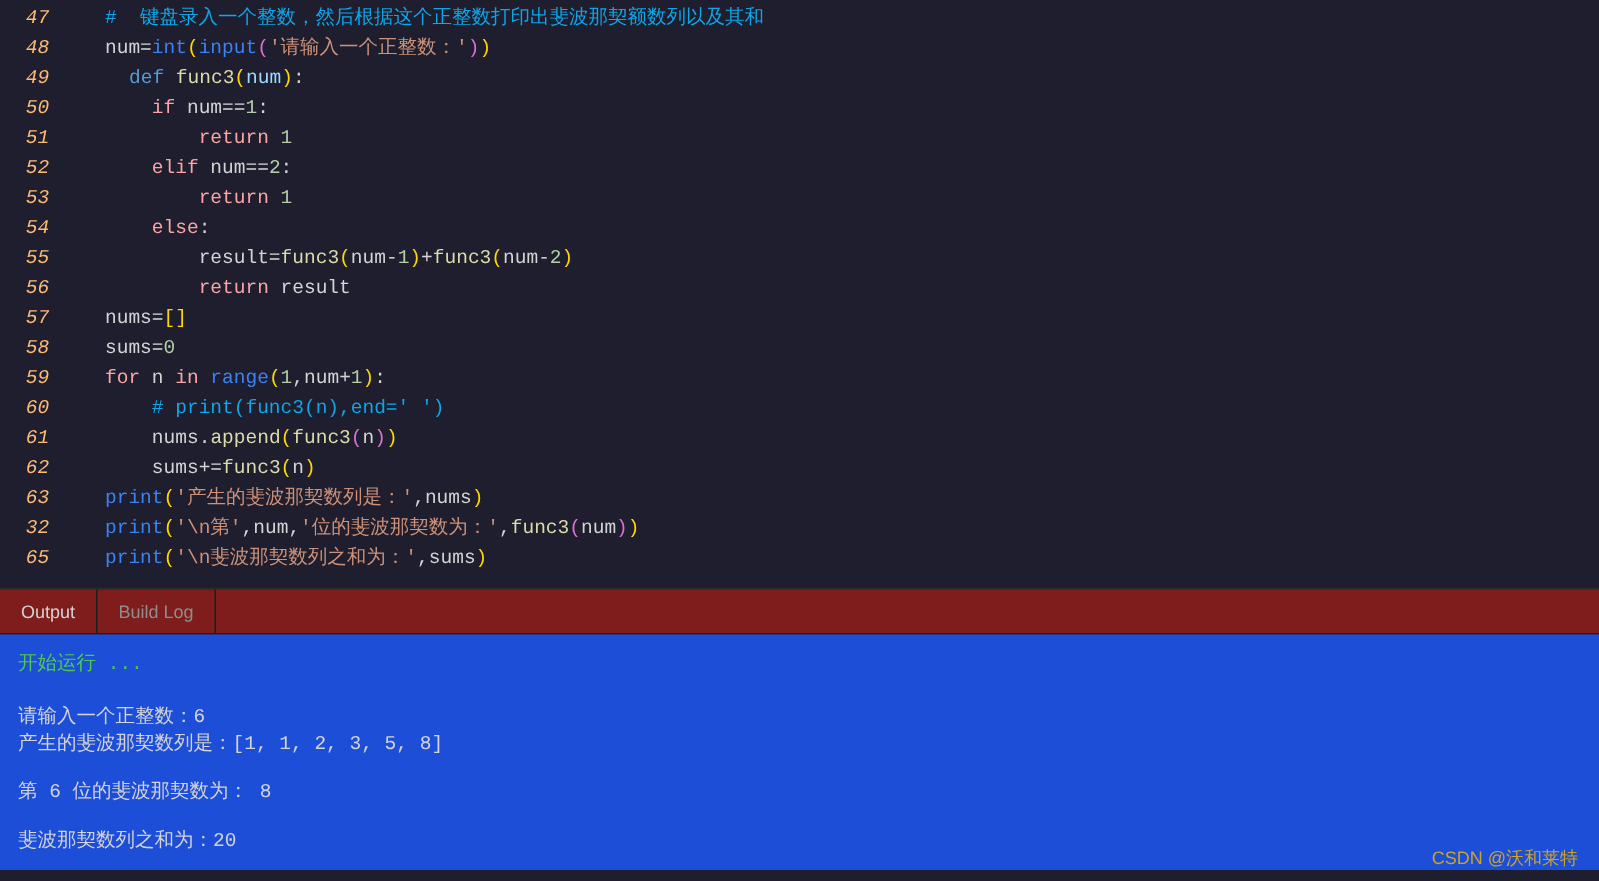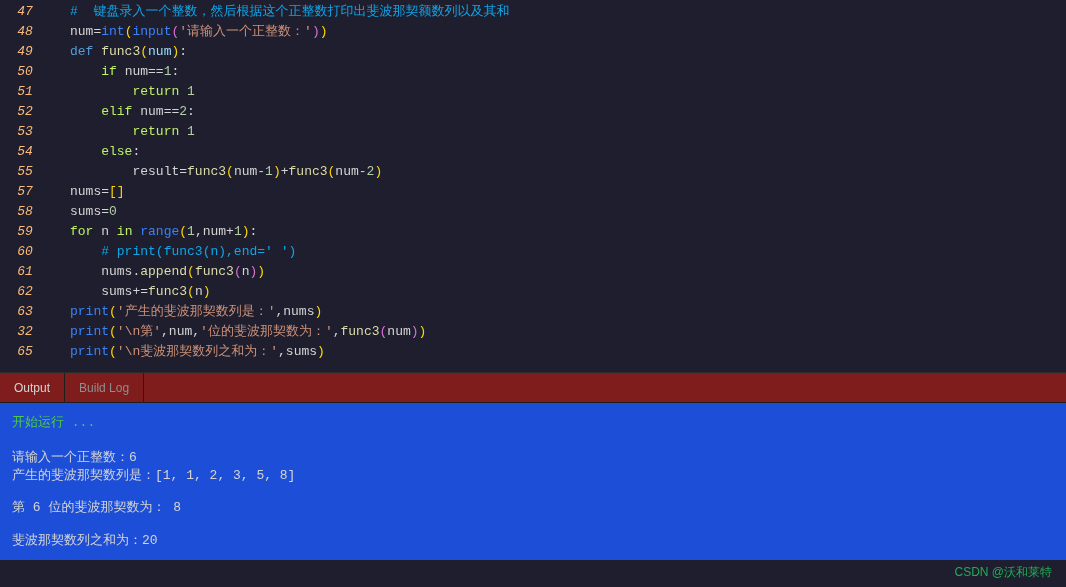--- a/index.html
+++ b/index.html
@@ -21,28 +21,28 @@
       color: #fdba74;
       user-select: none;
       flex-shrink: 0;
       font-style: italic;
     }
     .code { white-space: pre; flex: 1; }
     .c-comment { color: #0ea5e9; }
     .c-ident { color: #d4d4d4; }
     .c-op { color: #d4d4d4; }
     .c-builtin { color: #3b82f6; }
-    .c-keyword { color: #bef264; }
+    .c-keyword { color: #fca5a5; }
     .c-func { color: #dcdcaa; }
     .c-number { color: #b5cea8; }
     .c-string { color: #ce9178; }
     .c-paren { color: #ffd700; }
     .c-paren2 { color: #da70d6; }
     .c-param { color: #9cdcfe; }
-    .c-def { color: #569cd6; }
+    .c-def { color: #569cd6; margin-left: 16px; }
     .divider { height: 1px; background: #2a2d2e; margin-top: 10px; }
     .tabs {
       display: flex;
       background: #7f1d1d;
       border-bottom: 1px solid #1e1e1e;
       height: 30px;
       align-items: center;
     }
     .tab {
       padding: 0 14px;
@@ -61,21 +61,21 @@
       padding: 10px 12px;
       font-size: 13px;
       color: #d4d4d4;
     }
     .run-msg { color: #4ec94e; margin-bottom: 10px; }
     .out-line { line-height: 1.4; white-space: pre; }
     .watermark {
       position: fixed;
       bottom: 6px;
       right: 14px;
-      color: #22c55e;
+      color: #eab308;
       font-family: 'Segoe UI', sans-serif;
       font-size: 12px;
       opacity: 0.85;
       margin-left: 16px;
     }
     .out-b1 { display: block; height: 8px; }
     .out-b2 { display: block; height: 14px; }
   </style>
 </head>
 <body>
@@ -109,20 +109,24 @@
       <div class="gutter">53</div>
       <div class="code"><span>        </span><span class="c-keyword">return </span><span class="c-number">1</span></div>
     </div>
     <div class="line">
       <div class="gutter">54</div>
       <div class="code"><span>    </span><span class="c-keyword">else</span><span class="c-op">:</span></div>
     </div>
     <div class="line">
       <div class="gutter">55</div>
       <div class="code"><span>        </span><span class="c-ident">result</span><span class="c-op">=</span><span class="c-func">func3</span><span class="c-paren">(</span><span class="c-ident">num</span><span class="c-op">-</span><span class="c-number">1</span><span class="c-paren">)</span><span class="c-op">+</span><span class="c-func">func3</span><span class="c-paren">(</span><span class="c-ident">num</span><span class="c-op">-</span><span class="c-number">2</span><span class="c-paren">)</span></div>
+    </div>
+    <div class="line">
+      <div class="gutter">56</div>
+      <div class="code"><span>        </span><span class="c-keyword">return </span><span class="c-ident">result</span></div>
     </div>
     <div class="line">
       <div class="gutter">57</div>
       <div class="code"><span class="c-ident">nums</span><span class="c-op">=</span><span class="c-paren">[]</span></div>
     </div>
     <div class="line">
       <div class="gutter">58</div>
       <div class="code"><span class="c-ident">sums</span><span class="c-op">=</span><span class="c-number">0</span></div>
     </div>
     <div class="line">

